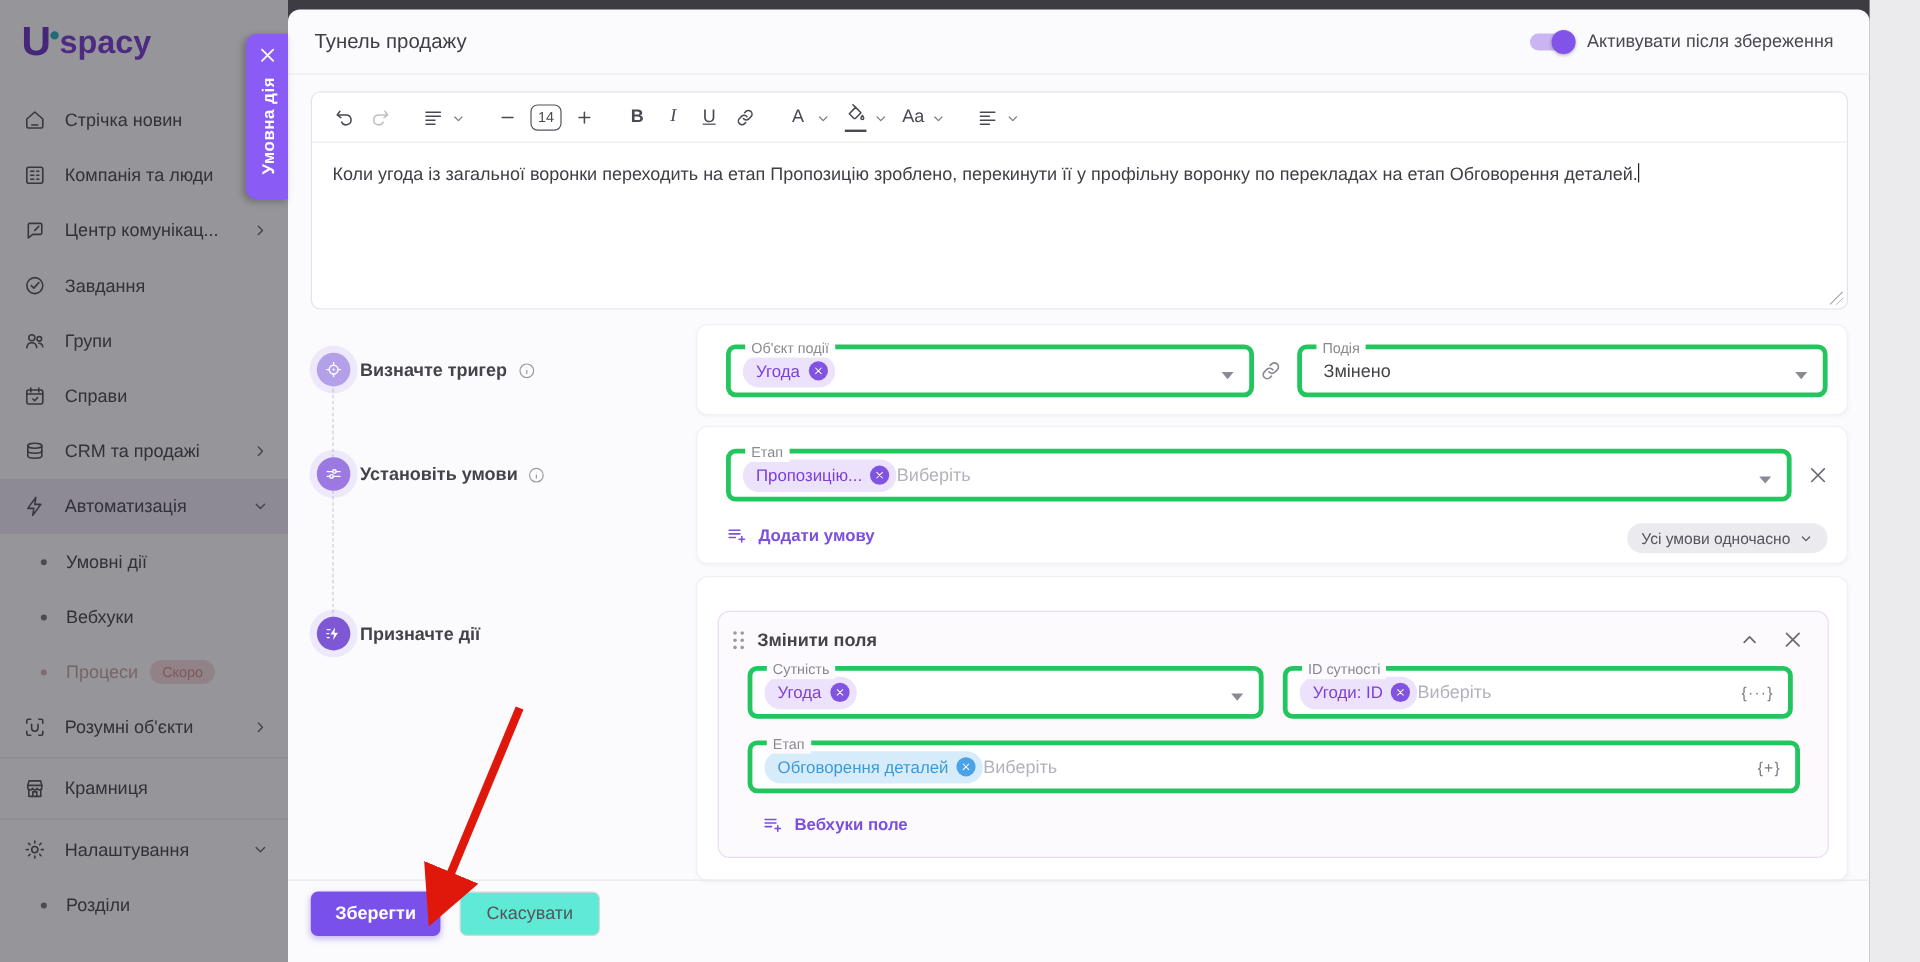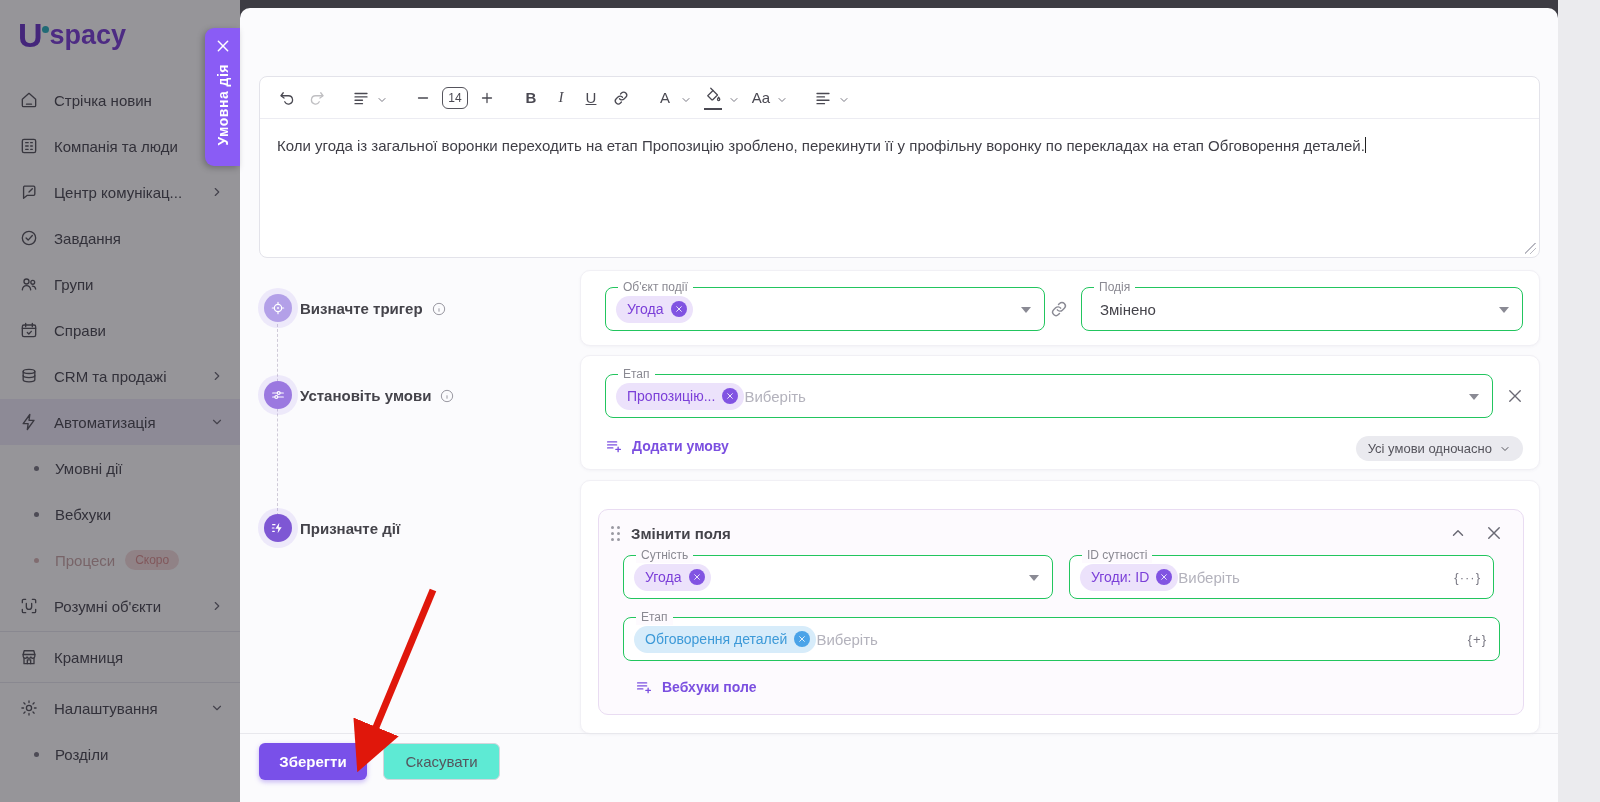--- a/index.html
+++ b/index.html
@@ -66,21 +66,21 @@
   
   .step-line { position:absolute; left:37px; top:316px; height:192px; width:0; border-left:1px dashed #cfcad8; }
   .step-icon { position:absolute; width:28px; height:28px; border-radius:50%; display:flex; align-items:center; justify-content:center; box-shadow:0 0 0 6px rgba(158,126,232,0.14); z-index:2; }
   .step-icon svg { width:16px; height:16px; stroke:#fff; fill:none; stroke-width:1.8; stroke-linecap:round; stroke-linejoin:round; }
   .step-label { position:absolute; font-size:15px; font-weight:bold; color:#44434a; display:flex; align-items:center; gap:8px; }
   .info-ic { width:16px; height:16px; color:#9a99a2; }
   .info-ic svg { width:16px; height:16px; stroke:currentColor; fill:none; stroke-width:1.5; }
 
   
   .card { position:absolute; background:#fff; border-radius:10px; border:1px solid #f1f0f5; box-shadow:0 1px 3px rgba(80,70,120,0.05); }
-  .field { position:absolute; height:44px; border:1px solid #22c55e; border-radius:8px; background:#fff; display:flex; align-items:center; padding:0 48px 0 10px; }
+  .field { position:absolute; height:44px; border:4px solid #22c55e; border-radius:8px; background:#fff; display:flex; align-items:center; padding:0 48px 0 10px; }
   .flabel { position:absolute; top:-8px; left:12px; font-size:12px; color:#8a8992; background:#fff; padding:0 5px; line-height:15px; }
   .flabel.on-purple { background:#fdfafe; }
   .fcaret { position:absolute; right:13px; top:19px; width:0; height:0; border-left:5px solid transparent; border-right:5px solid transparent; border-top:6px solid #8a8a94; cursor:pointer; }
   .placeholder { color:#b3b2bc; font-size:15px; }
   .suffix-ic { position:absolute; right:12px; font-size:13px; color:#7a7984; cursor:pointer; letter-spacing:1px; }
   .chip { display:inline-flex; align-items:center; gap:7px; height:27px; padding:0 6px 0 11px; border-radius:15px; font-size:14px; cursor:default; }
   .chip.purple { background:#ece2fb; color:#7b3fd8; }
   .chip.blue { background:#d7ecfa; color:#3d9ad8; }
   .chip-x { width:16px; height:16px; border-radius:50%; display:flex; align-items:center; justify-content:center; cursor:pointer; }
   .chip.purple .chip-x { background:#8153e2; }
@@ -271,20 +271,29 @@
 
   <div class="drawer-tab">
     <span class="tab-x"><svg viewBox="0 0 24 24">
           <path d="M5 5l14 14M19 5 5 19"></path>
         </svg></span>
     <span class="tab-label">Умовна дія</span>
   </div>
 
   <div class="drawer">
 
+    <div class="drawer-header">
+      <span class="drawer-title">Тунель продажу</span>
+      <div class="toggle-group">
+        <span class="switch">
+            <span class="knob"></span>
+          </span>
+        <span class="toggle-label">Активувати після збереження</span>
+      </div>
+    </div>
 
     <div class="editor">
       <div class="toolbar">
         <span class="tbtn">
             <svg viewBox="0 0 24 24">
               <path d="M7 5 4 9l4 3"></path>
               <path d="M4.5 9H14a5.5 5.5 0 1 1-5 8"></path>
             </svg>
           </span>
         <span class="tbtn disabled">

